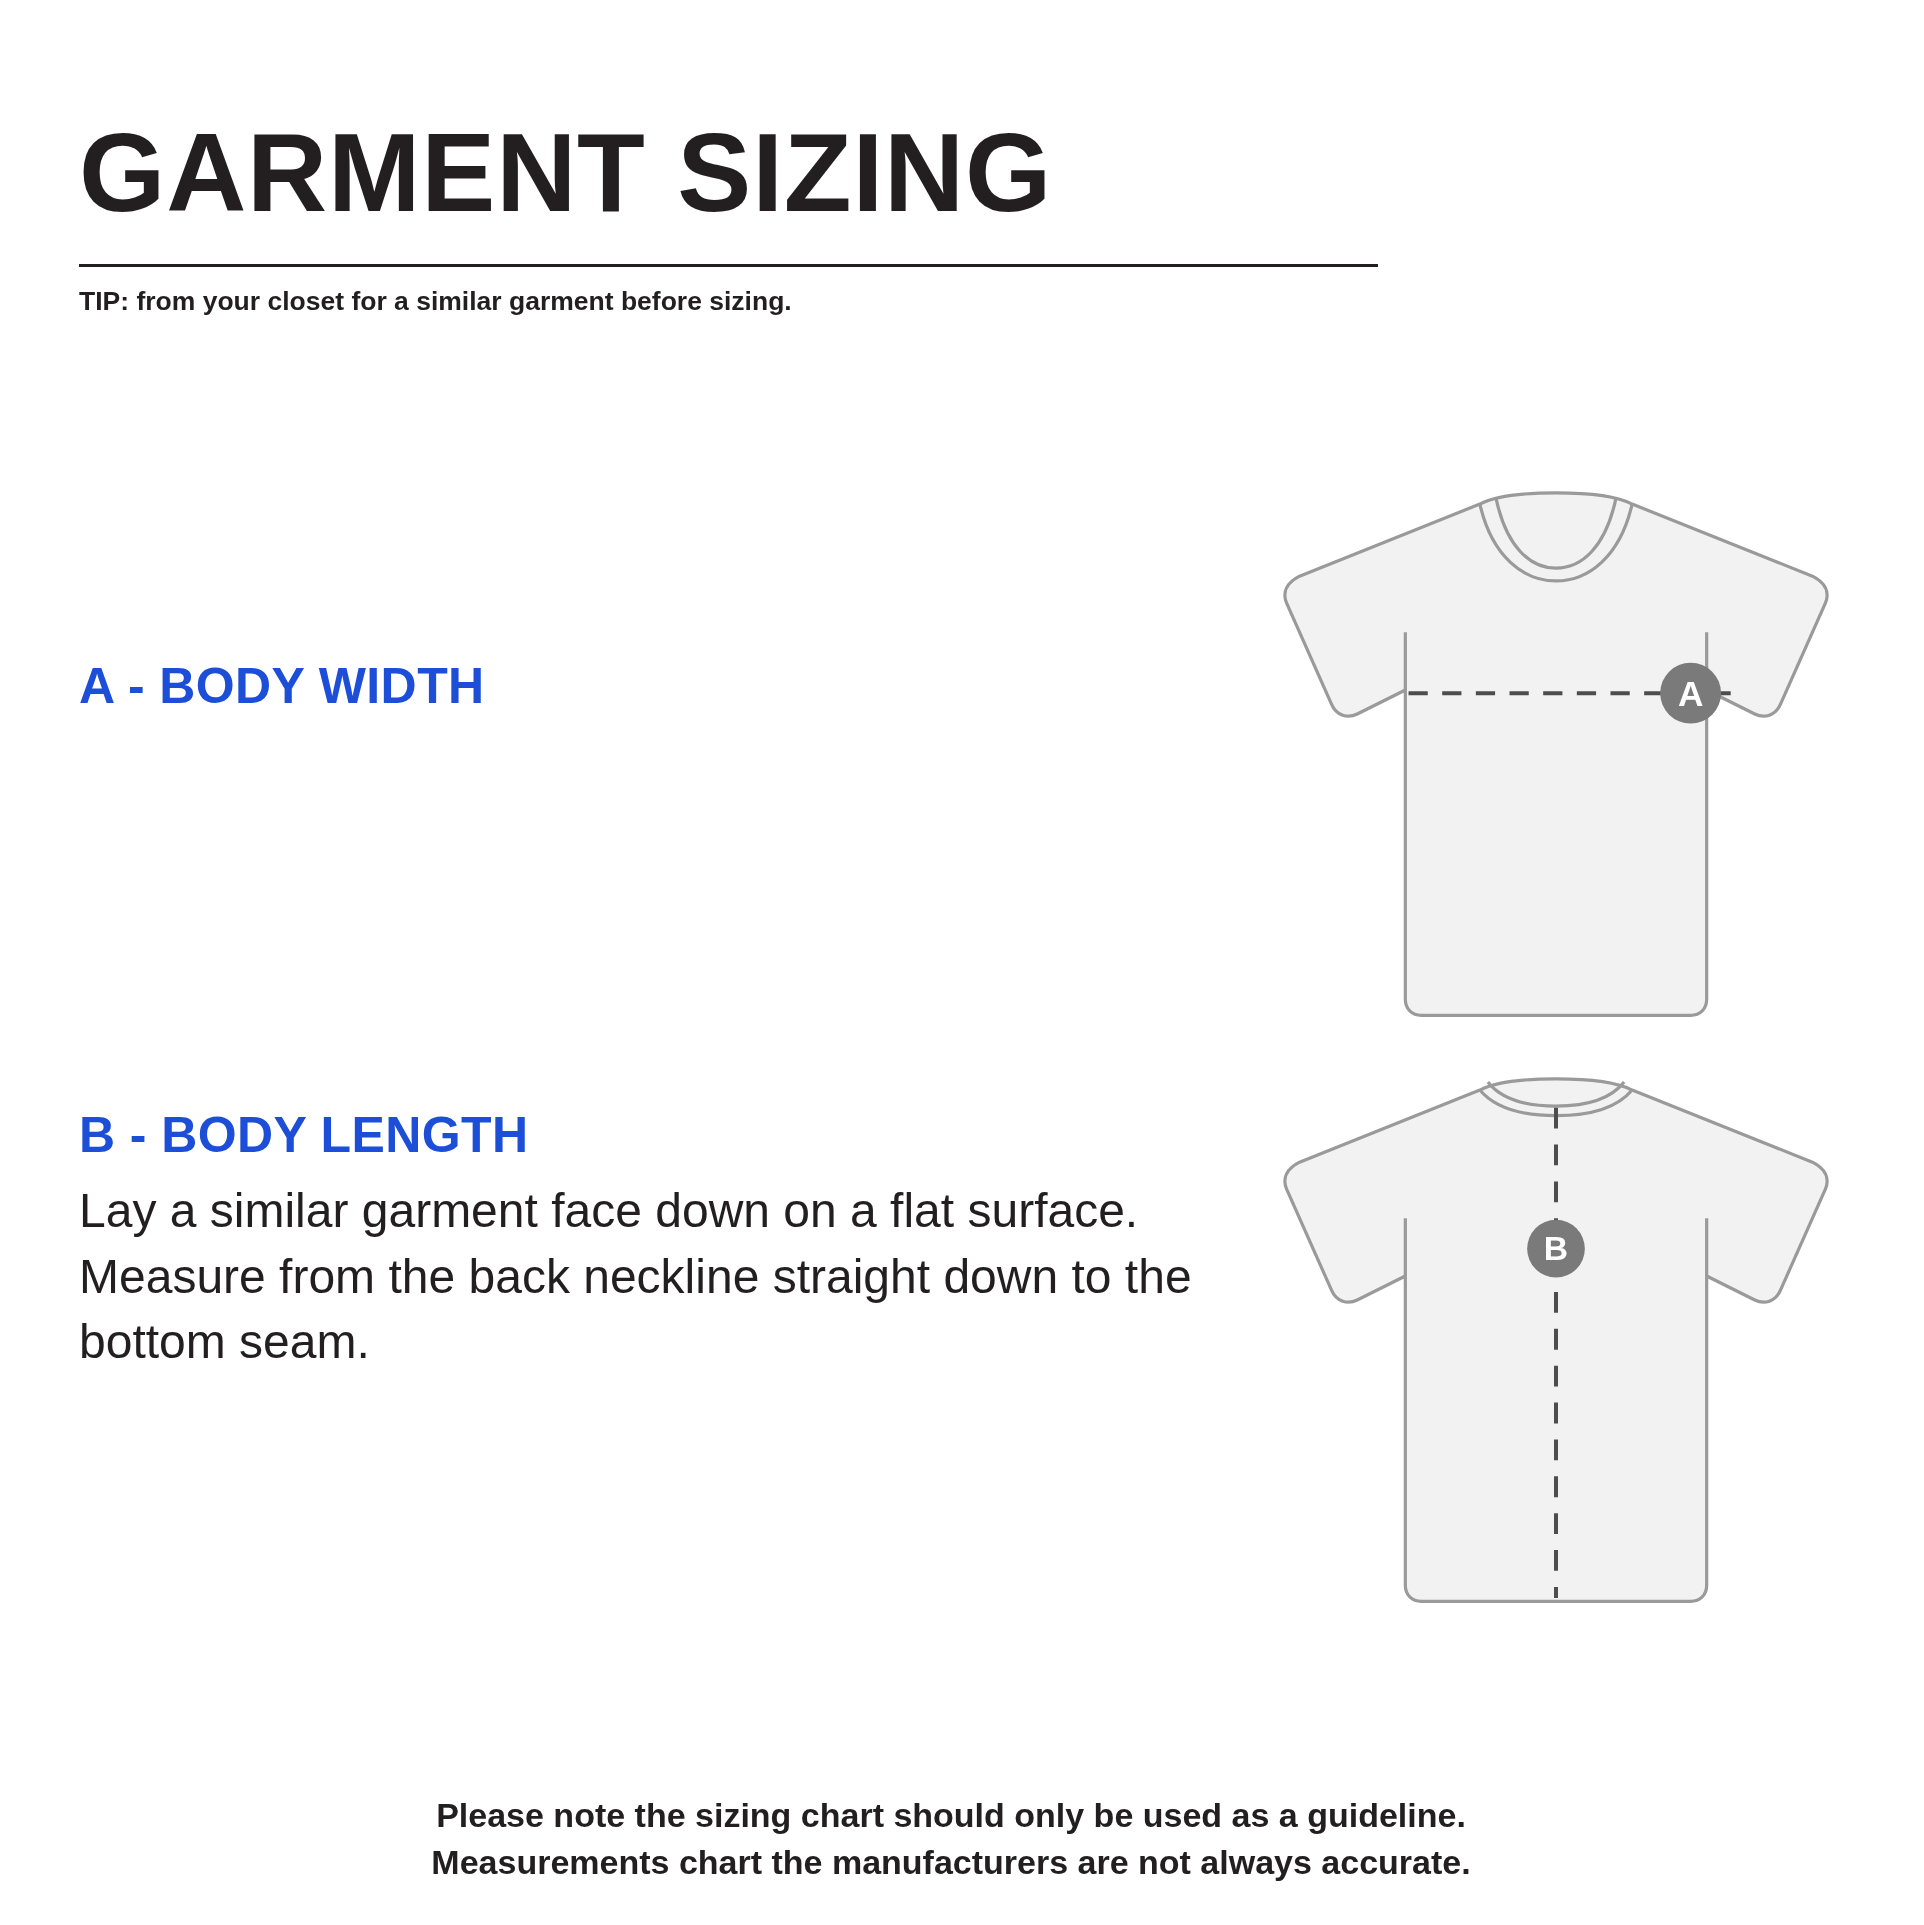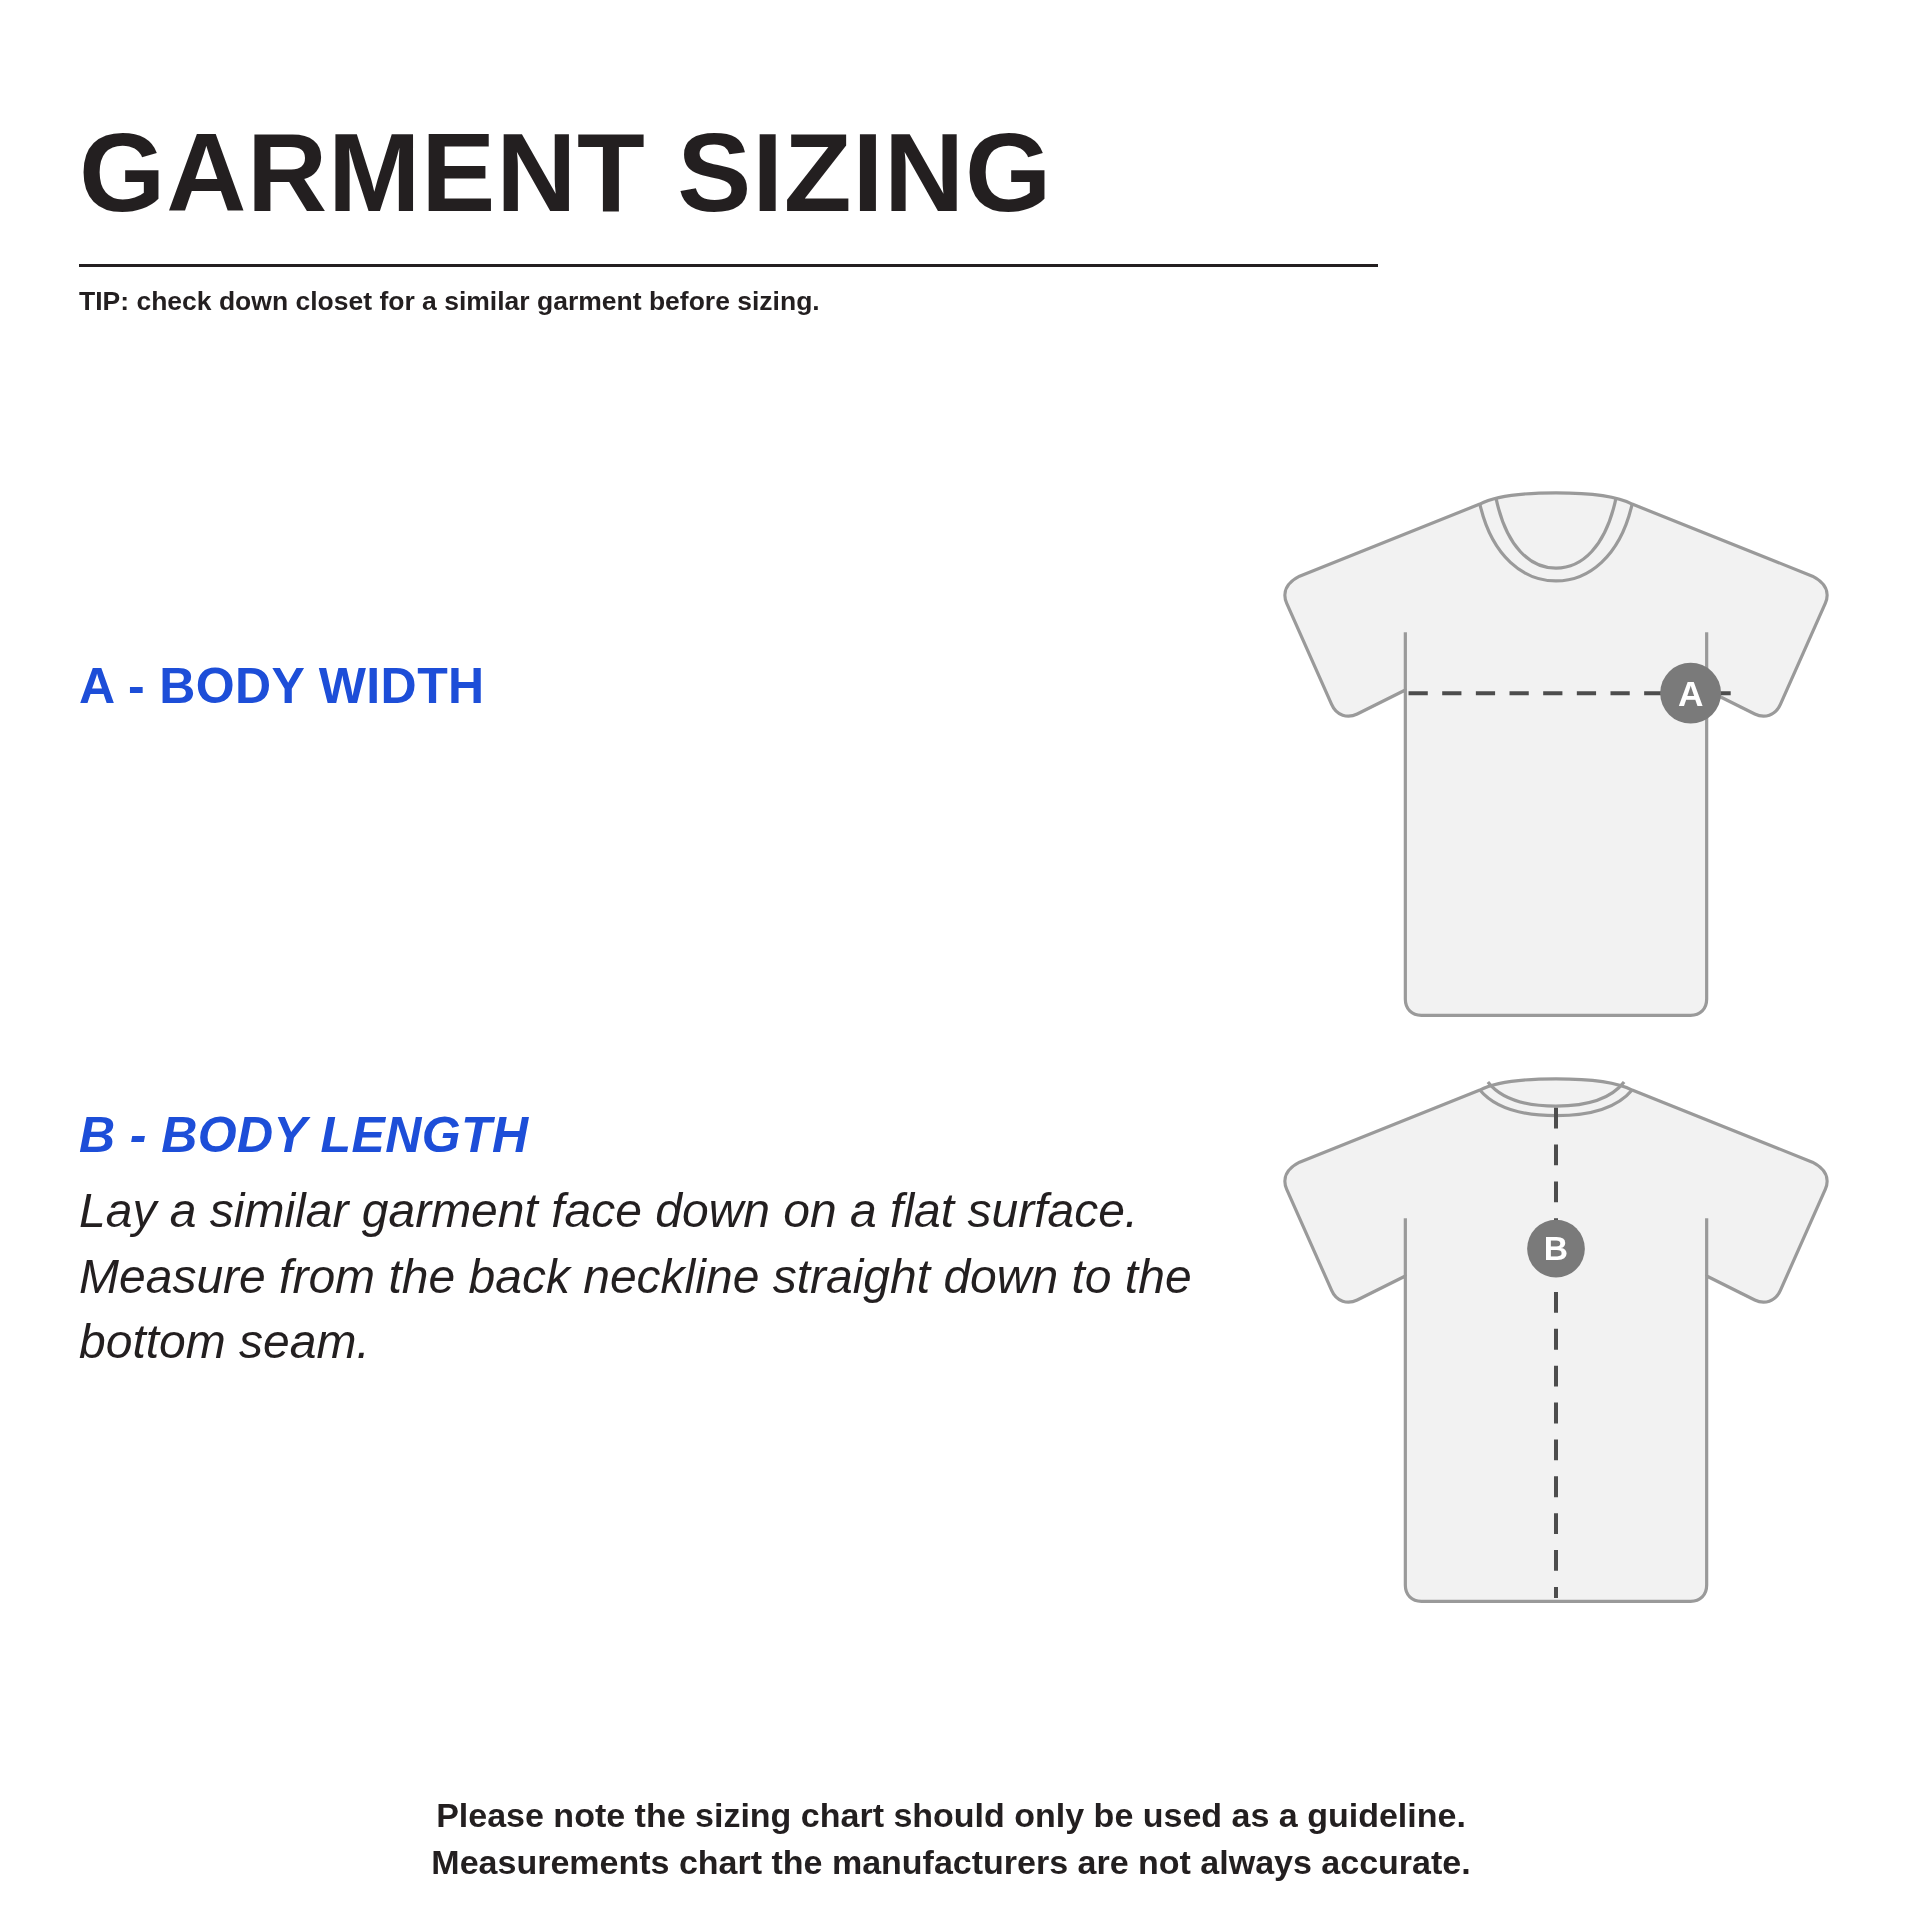--- a/index.html
+++ b/index.html
@@ -60,21 +60,21 @@
     line-height: 1.2;
   }
 
   
   .block {
     position: absolute;
     left: 79px;
     width: 1139px;
   }
   .block-a { top: 634px; }
-  .block-b { top: 1083px; font-style: italic; }
+  .block-b { top: 1083px; }
 
   .block-heading {
     font-size: 50px;
     font-weight: bold;
     letter-spacing: 0.4px;
     color: #1d4ed8;
     margin: 0 0 14.4px 0;
     white-space: nowrap;
   }
   .block-body {
@@ -109,21 +109,21 @@
   .footer-line { display: block; }
 </style>
 </head>
 <body>
 
 <div class="page">
 
   <div class="header">
     <h1 class="title">GARMENT SIZING</h1>
     <div class="rule"></div>
-    <div class="tip">TIP: check down closet for a similar garment before sizing.</div>
+    <div class="tip">TIP: from your closet for a similar garment before sizing.</div>
   </div>
 
   <div class="block block-a">
     <div class="block-heading">A - BODY WIDTH</div>
   </div>
 
   <div class="block block-b">
     <div class="block-heading">B - BODY LENGTH</div>
     <p class="block-body">Lay a similar garment face down on a flat surface. Measure from the back neckline straight down to the bottom seam.</p>
   </div>

